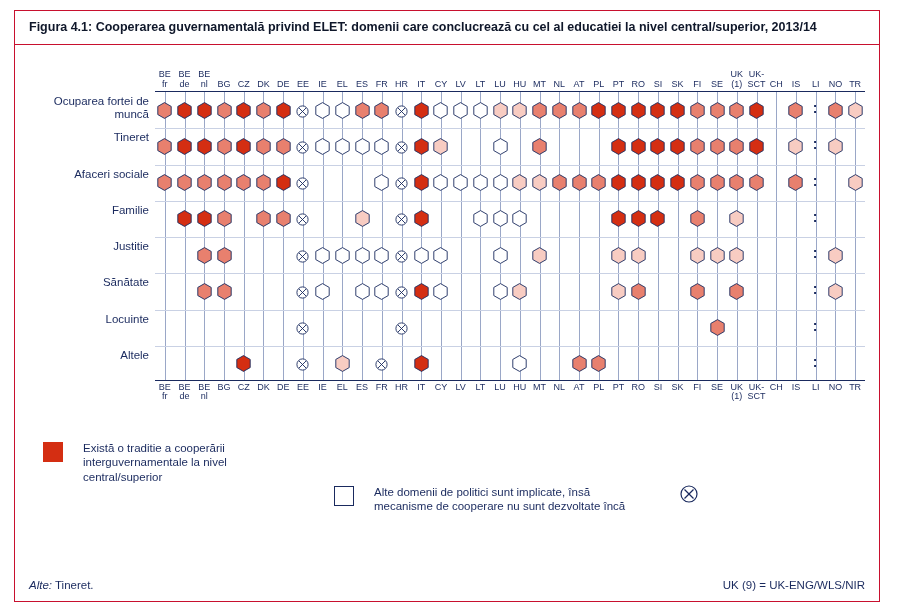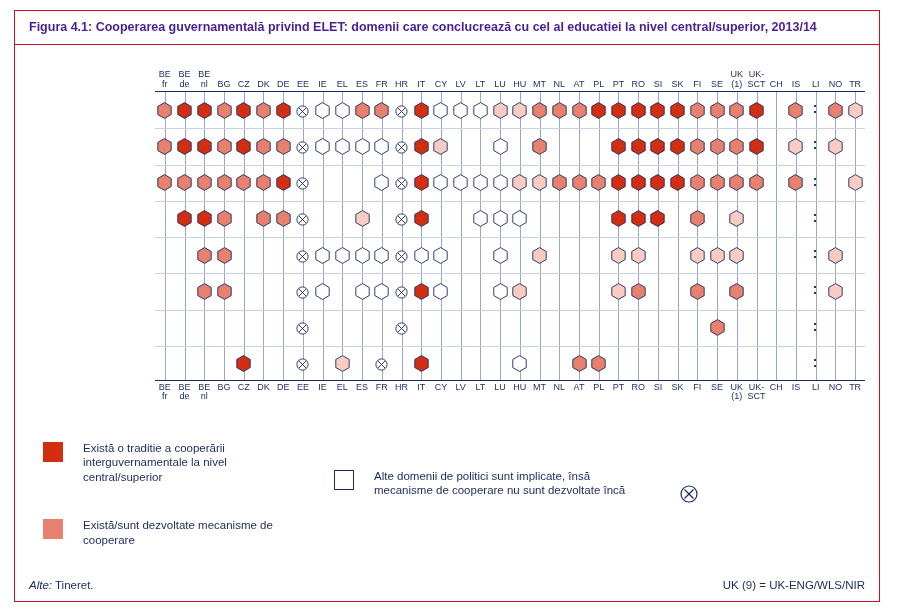--- a/index.html
+++ b/index.html
@@ -13,21 +13,21 @@
   #frame{
     position:absolute;left:14px;top:10px;width:866px;height:592px;
     border:1px solid #c8102e;
     box-sizing:border-box;
     background:#ffffff;
   }
   #title{
     position:absolute;left:0;top:0;width:100%;
     padding:9px 12px 9px 14px;
     box-sizing:border-box;
-    font-size:12.5px;font-weight:bold;color:#4c1d95;
+    font-size:12.5px;font-weight:bold;color:#0f172a;
     border-bottom:1px solid #c8102e;
     line-height:1.2;
   }
   #plotwrap{
     position:absolute;left:14px;top:44px;width:836px;height:360px;
   }
   
   #rowlabels{
     position:absolute;left:0;top:0;width:124px;height:360px;
   }
@@ -94,20 +94,30 @@
   #srcline .uknote{float:right;}
 </style>
 </head>
 <body>
 
 <div id="frame">
 
   <div id="title">Figura 4.1: Cooperarea guvernamentală privind ELET: domenii care conclucrează cu cel al educatiei la nivel central/superior, 2013/14</div>
 
   <div id="plotwrap">
+    <div id="rowlabels">
+        <div class="rowlabel" style="width: 118px; top: 40.125px;">Ocuparea fortei de muncă</div>
+        <div class="rowlabel" style="width: 118px; top: 76.375px;">Tineret</div>
+        <div class="rowlabel" style="width: 118px; top: 112.625px;">Afaceri sociale</div>
+        <div class="rowlabel" style="width: 118px; top: 148.875px;">Familie</div>
+        <div class="rowlabel" style="width: 118px; top: 185.125px;">Justitie</div>
+        <div class="rowlabel" style="width: 118px; top: 221.375px;">Sănătate</div>
+        <div class="rowlabel" style="width: 118px; top: 257.625px;">Locuinte</div>
+        <div class="rowlabel" style="width: 118px; top: 293.875px;">Altele</div>
+      </div>
     <div id="grid">
       <div id="colhead">
           <div class="colhead-cell" style="left: -4px; width: 27.7222px;">BE
 fr</div>
           <div class="colhead-cell" style="left: 15.7222px; width: 27.7222px;">BE
 de</div>
           <div class="colhead-cell" style="left: 35.4444px; width: 27.7222px;">BE
 nl</div>
           <div class="colhead-cell" style="left: 55.1667px; width: 27.7222px;">BG</div>
           <div class="colhead-cell" style="left: 74.8889px; width: 27.7222px;">CZ</div>
@@ -1006,27 +1016,23 @@
         </div>
     </div>
   </div>
 
   <div id="legend">
     <div class="legcol" id="legcol1" style="left:14px;width:250px;">
       <div class="legitem">
         <span class="legswatch" style="background:#d42e12;"></span>
         <div class="legtext">Există o traditie a cooperării interguvernamentale la nivel central/superior</div>
       </div>
-      <div class="legitem" style="margin-top:34px;">
-        <span class="legswatch" style="background:#e8806e;"></span>
-        <div class="legtext">Există/sunt dezvoltate mecanisme de cooperare</div>
-      </div>
     </div>
     <div class="legcol" id="legcol2" style="left:305px;width:300px;">
-      <div class="legitem" style="margin-top:28px;">
+      <div class="legitem" style="margin-top:44px;">
         <span class="legswatch" style="background:#ffffff;border:1px solid #1a2a5e;box-sizing:border-box;"></span>
         <div class="legtext">Alte domenii de politici sunt implicate, însă mecanisme de cooperare nu sunt dezvoltate încă</div>
       </div>
     </div>
     <div class="legcol" id="legcol3" style="left:650px;width:190px;top:42px;">
       <div class="legitem">
         <span class="legswatch" style="background:transparent;">
           <svg width="20" height="20" viewBox="0 0 20 20">
               <circle cx="10" cy="10" r="8" fill="#ffffff" stroke="#1a2a5e" stroke-width="1.2"></circle>
               <line x1="5.5" y1="5.5" x2="14.5" y2="14.5" stroke="#1a2a5e" stroke-width="1.2"></line>

